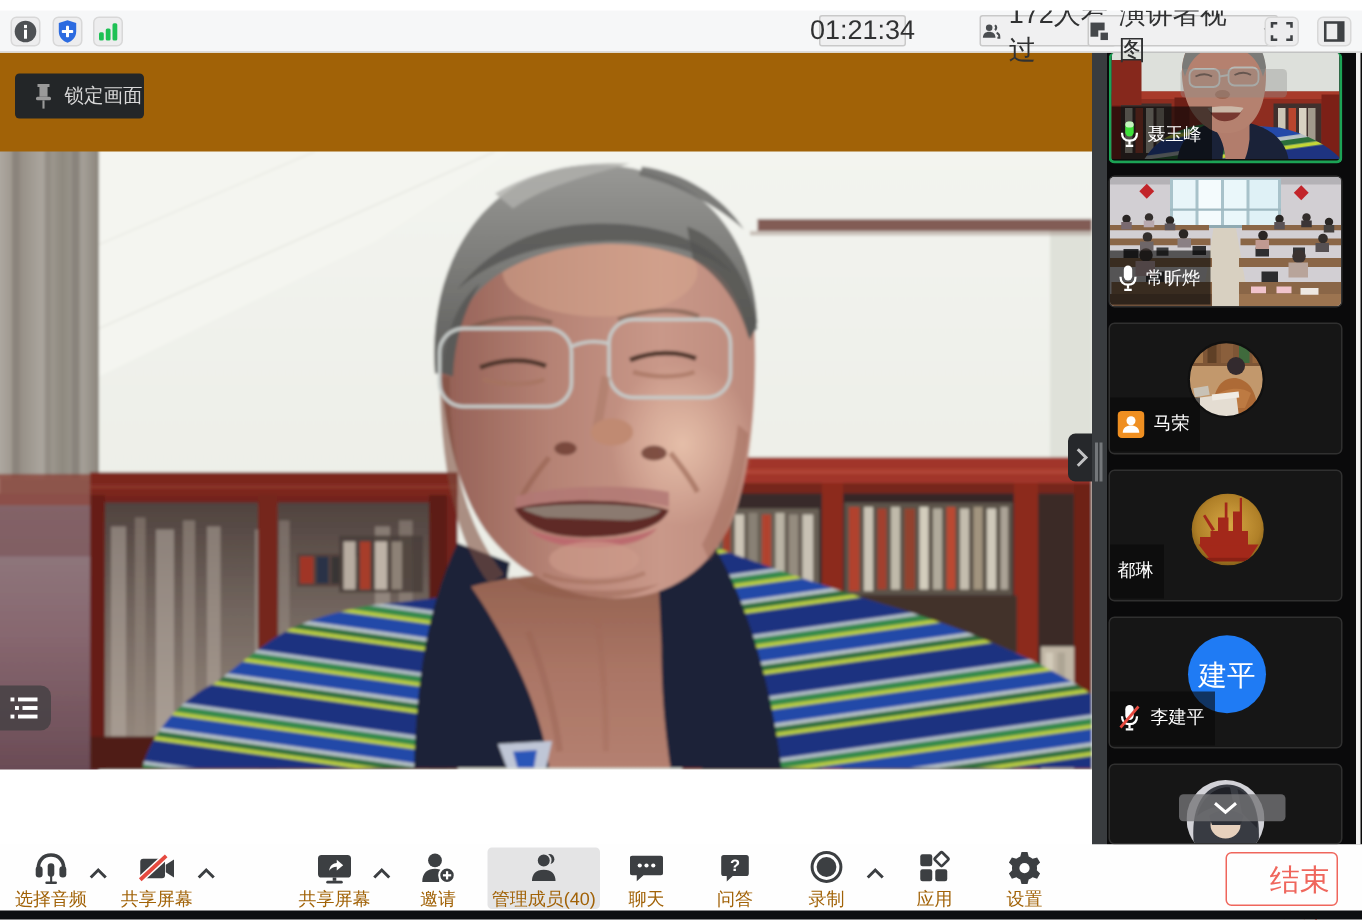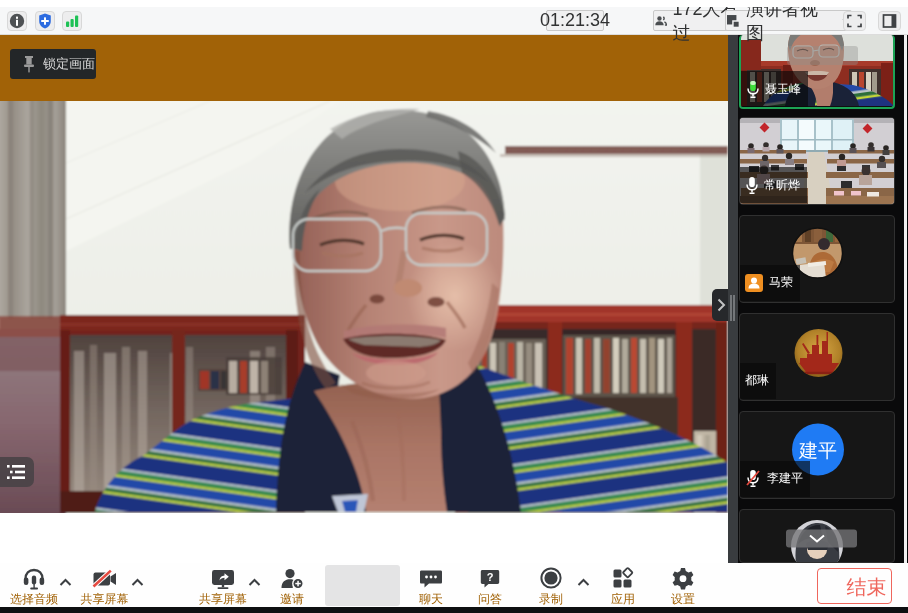--- a/index.html
+++ b/index.html
@@ -670,20 +670,29 @@
       <circle cx="12" cy="7.6" r="4.6" fill="#3c3f42"></circle>
       <path d="M3.5 22 C3.5 15.8 7.2 13.2 12 13.2 C14.2 13.2 16.2 13.8 17.7 15 C15.4 16 14.4 18.6 14.8 22 Z" fill="#3c3f42"></path>
       <circle cx="20" cy="17.5" r="5.2" fill="#3c3f42" stroke="#fff" stroke-width="1.4"></circle>
       <rect x="19.3" y="14.8" width="1.5" height="5.5" fill="#fff"></rect>
       <rect x="17.3" y="16.8" width="5.5" height="1.5" fill="#fff"></rect>
     </svg>
     <div class="tlab">邀请</div>
   </div>
 
   <div class="abs" style="left:325px;top:2px;width:75px;height:41px;background:#e4e4e5;border-radius:3px;"></div>
+  <div class="titem" style="left:325px;width:75px;">
+    <svg class="ticon" width="26" height="26" viewBox="0 0 26 26">
+      <circle cx="16.2" cy="6.8" r="3.4" fill="#3c3f42"></circle>
+      <circle cx="12.5" cy="7.6" r="4.6" fill="#3c3f42" stroke="#e4e4e5" stroke-width="1.2"></circle>
+      <path d="M18.5 22 C18.5 16.5 17 14.2 14.5 13.5 C17.8 13.6 20.8 15.8 20.8 22 Z" fill="#3c3f42"></path>
+      <path d="M4 22 C4 15.8 7.7 13.2 12.5 13.2 C17.3 13.2 21 15.8 21 22 Z" fill="#3c3f42" stroke="#e4e4e5" stroke-width="1.2"></path>
+    </svg>
+    <div class="tlab">管理成员(40)</div>
+  </div>
 
   <div class="titem" style="left:407px;width:48px;">
     <svg class="ticon" width="26" height="26" viewBox="0 0 26 26">
       <path d="M3.5 4.5 L22.5 4.5 C23.6 4.5 24 5 24 6 L24 16 C24 17 23.6 17.5 22.5 17.5 L11 17.5 L6.5 21.5 L6.5 17.5 L3.5 17.5 C2.4 17.5 2 17 2 16 L2 6 C2 5 2.4 4.5 3.5 4.5 Z" fill="#3c3f42"></path>
       <circle cx="8.5" cy="11" r="1.4" fill="#fff"></circle>
       <circle cx="13" cy="11" r="1.4" fill="#fff"></circle>
       <circle cx="17.5" cy="11" r="1.4" fill="#fff"></circle>
     </svg>
     <div class="tlab">聊天</div>
   </div>

